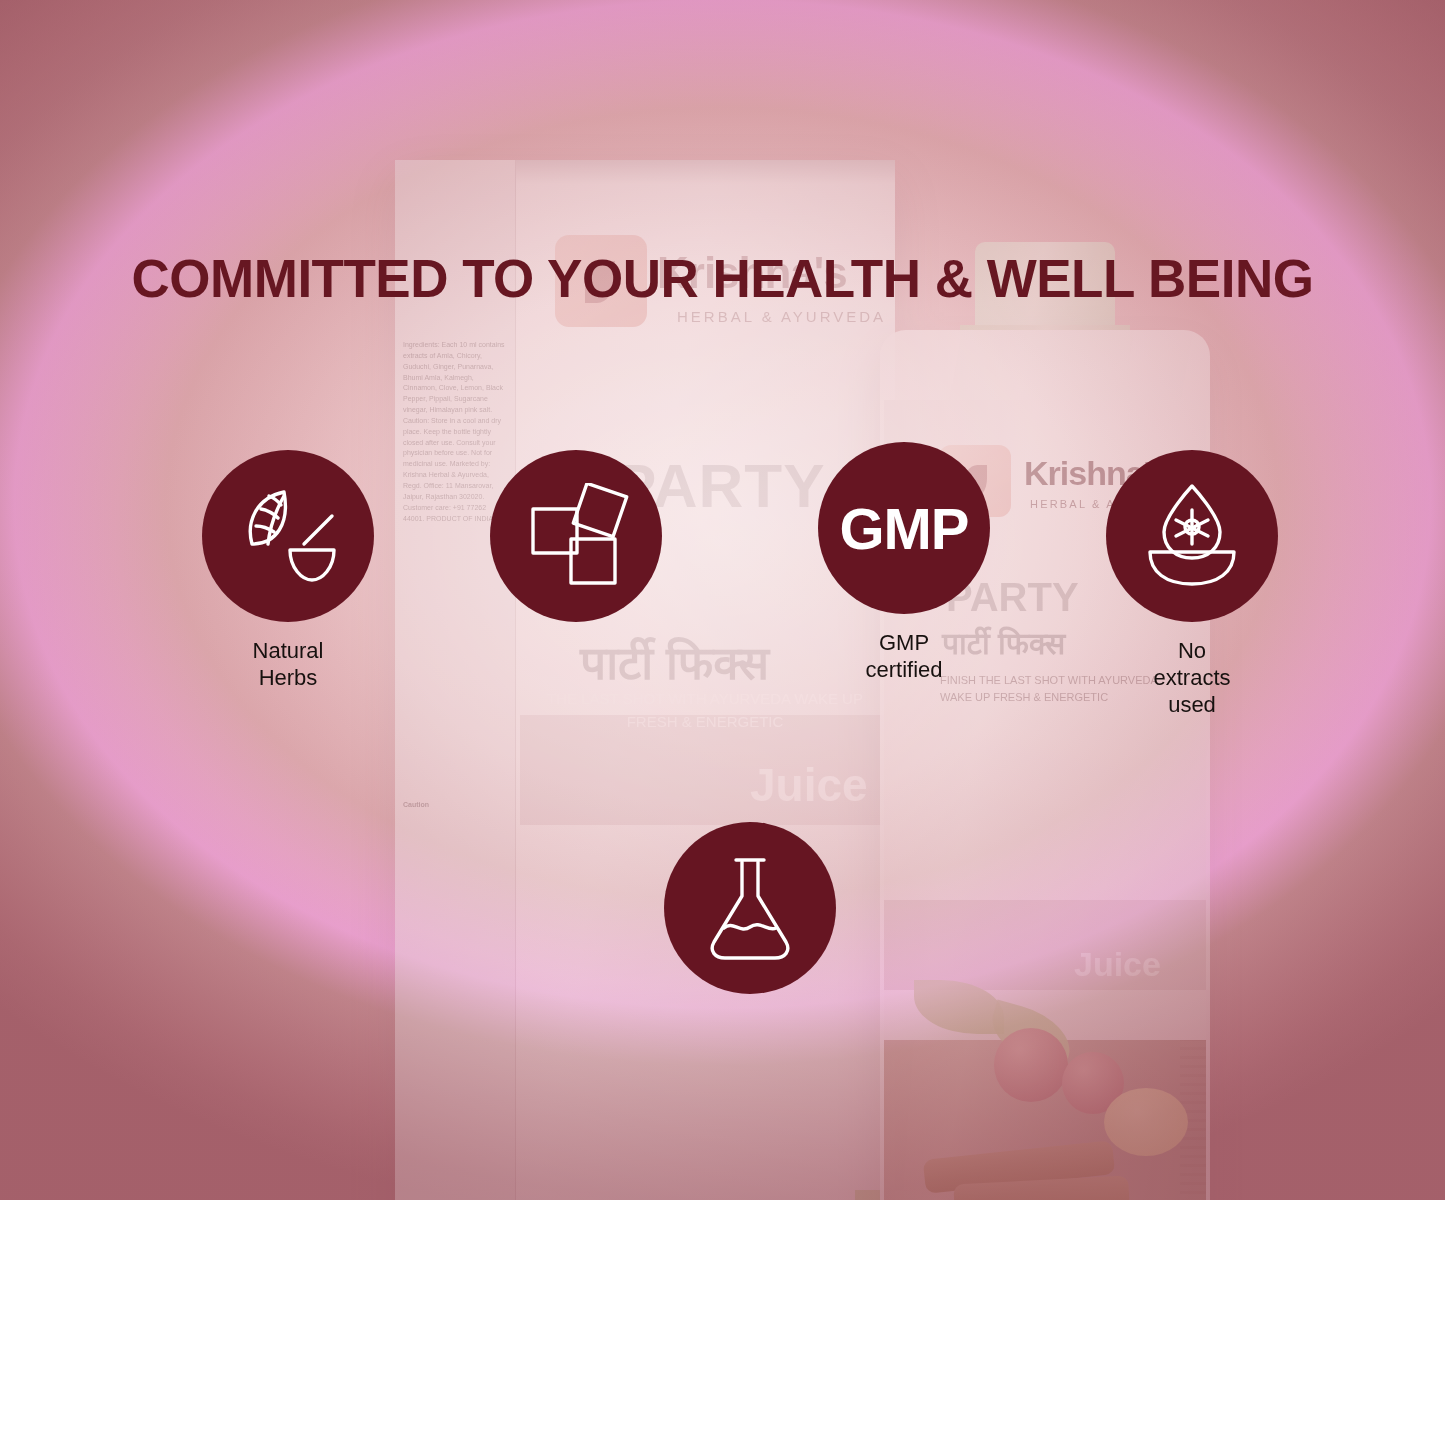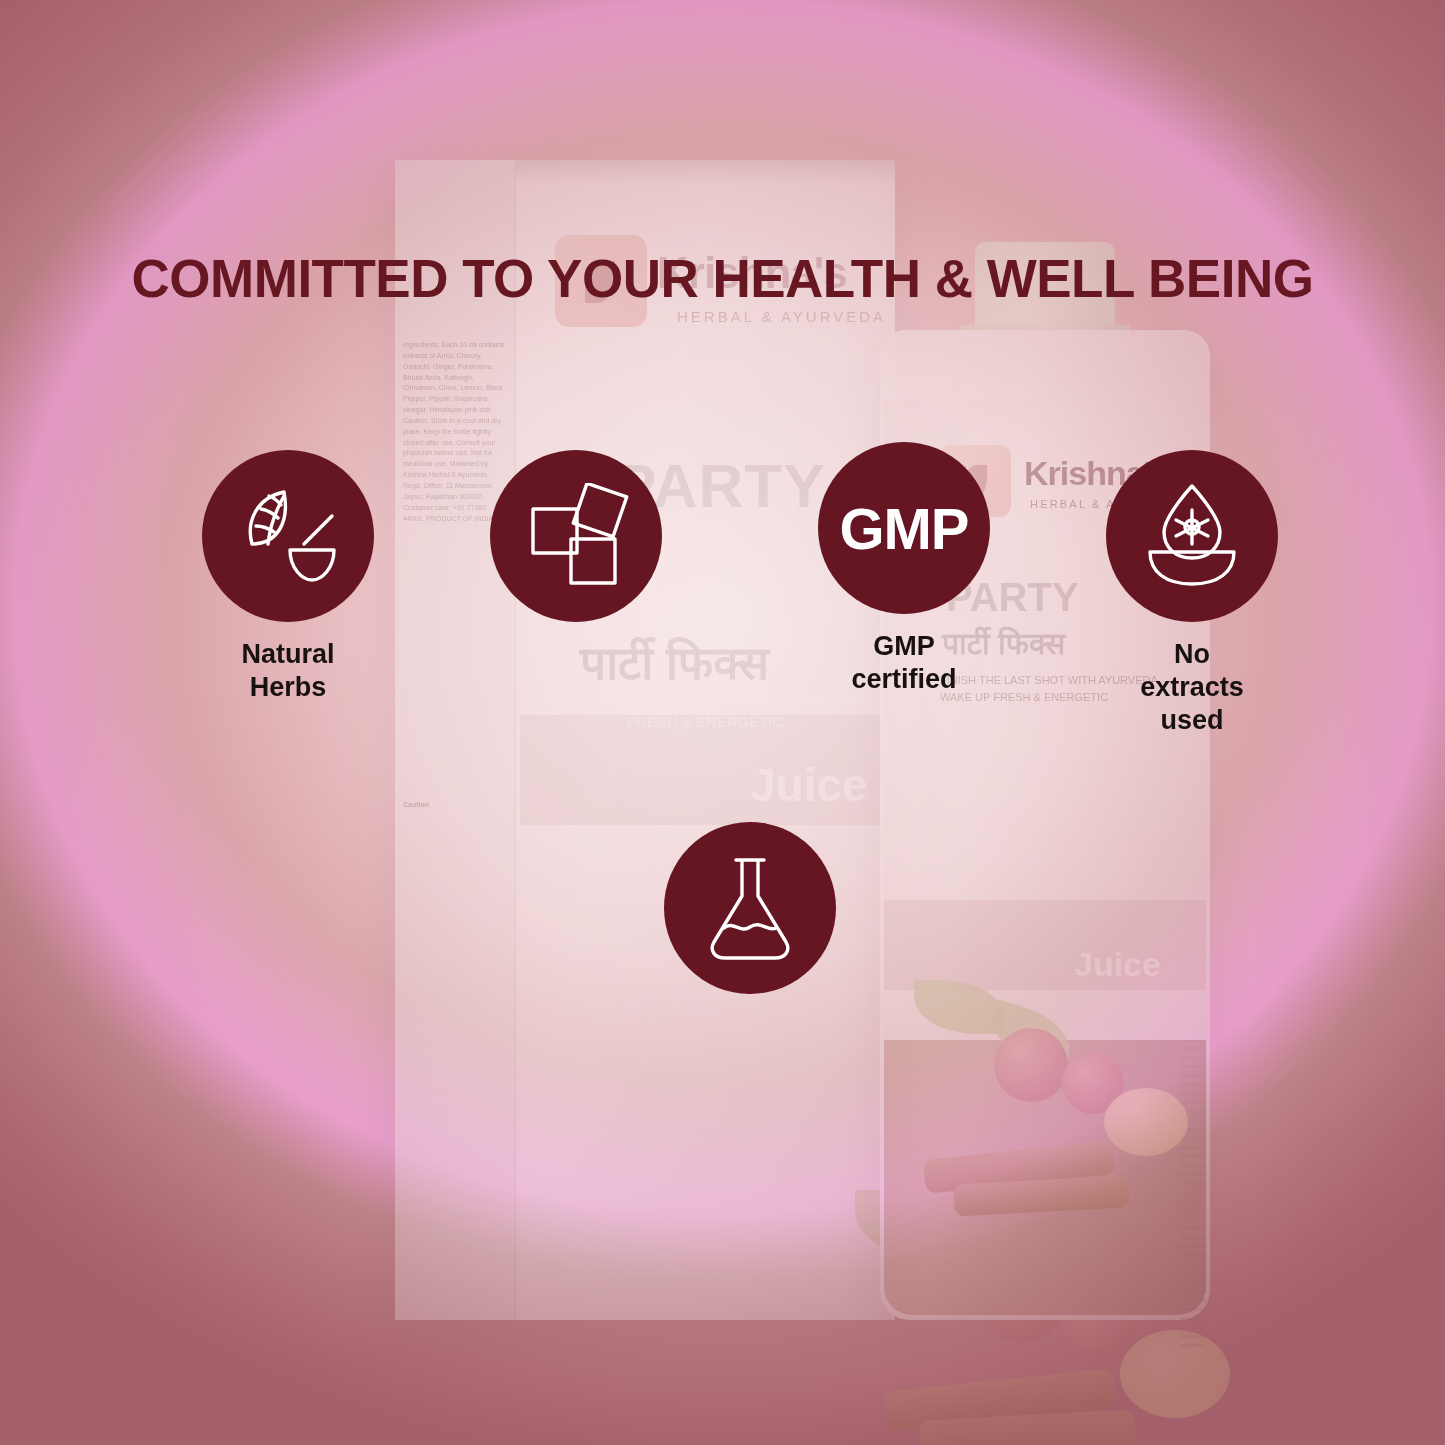--- a/index.html
+++ b/index.html
@@ -8,21 +8,21 @@
   }
   body {
     width: 1445px;
     height: 1445px;
     font-family: "Liberation Sans", sans-serif;
     overflow: hidden;
   }
   .canvas {
     position: relative;
     width: 1445px;
-    height: 1445px;
+    height: 1200px;
     background: radial-gradient(ellipse 70% 60% at 50% 42%, #f0cfd1 0%, #e8bcbf 32%, #dda7ac 55%, #d095 70%, #c98f95 78%, #b9777f 92%, #ad6a73 100%);
     overflow: hidden;
   }
   .bg-vignette {
     position: absolute;
     inset: 0;
     background: radial-gradient(ellipse 62% 55% at 50% 45%, rgba(255,255,255,0.30) 0%, rgba(255,255,255,0.12) 40%, rgba(168,96,106,0.10) 68%, rgba(150,80,92,0.38) 100%);
     pointer-events: none;
   }
 
@@ -368,22 +368,22 @@
     background: #661522;
     display: flex;
     align-items: center;
     justify-content: center;
   }
   .badge-circle svg {
     display: block;
   }
   .badge-label {
     margin-top: 16px;
-    font-size: 27px;
-    font-weight: bold;
+    font-size: 22px;
+    font-weight: normal;
     color: #17110f;
     line-height: 1.22;
     white-space: pre-line;
   }
   .gmp-text {
     font-size: 58px;
     font-weight: bold;
     color: #ffffff;
     letter-spacing: -1px;
   }

